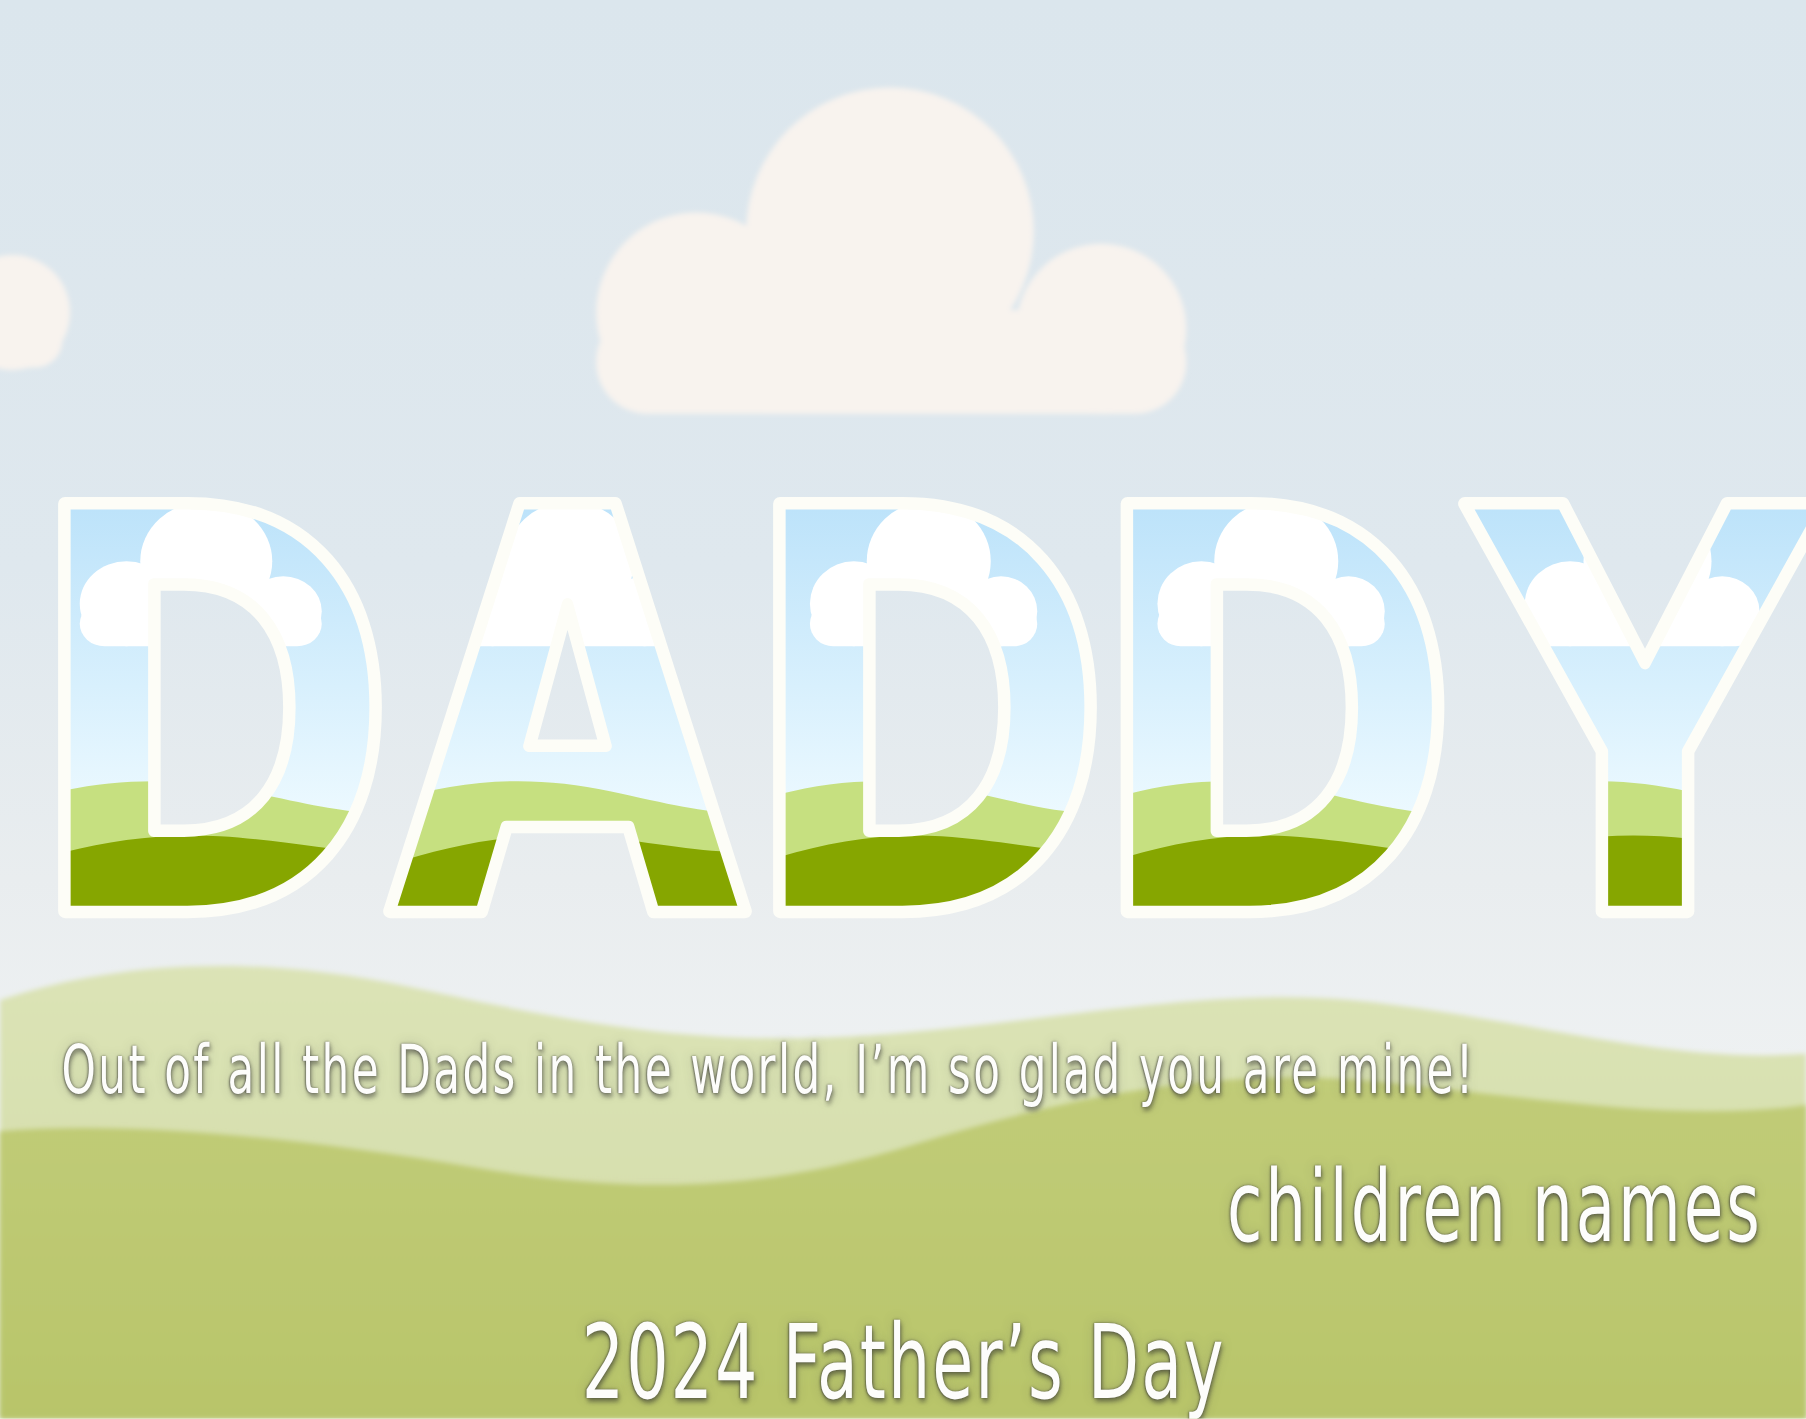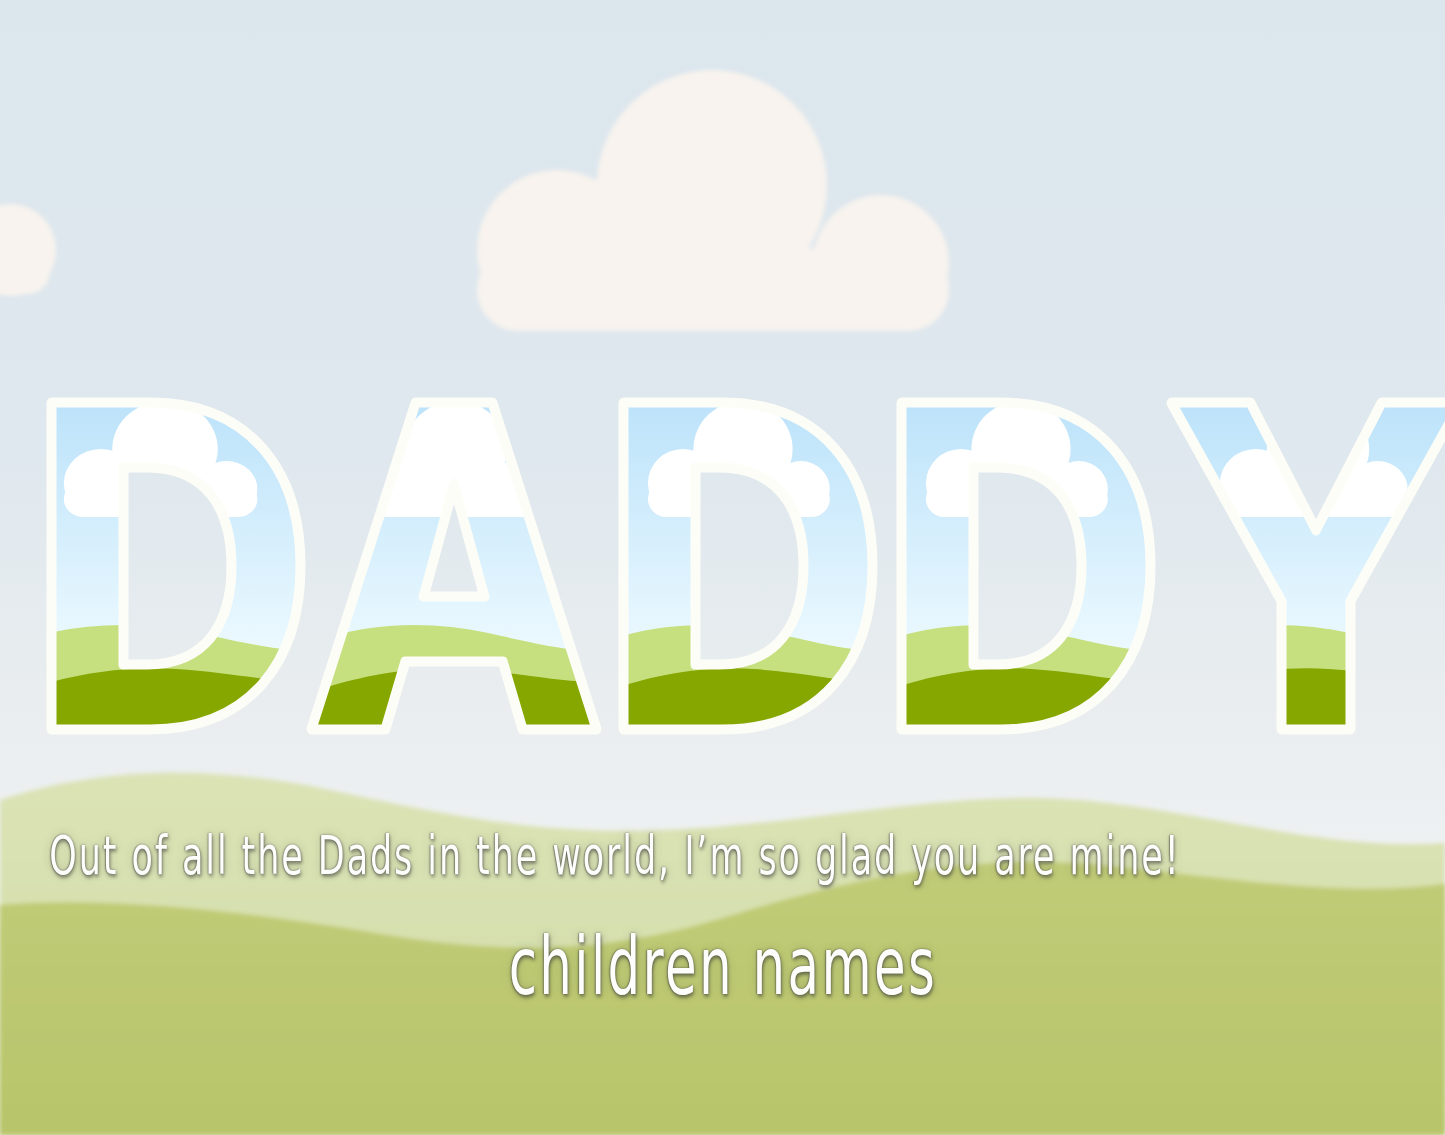--- a/index.html
+++ b/index.html
@@ -41,22 +41,22 @@
     transform:scaleY(1.42) scaleX(.92);
   }
   #tagline-wrap {
     position:absolute; left:0; right:0; top:833px;
     display:flex; align-items:center; justify-content:flex-start;
     height:46px;
   }
   #tagline { font-size:38px; letter-spacing:.055em; }
 
   #children-wrap {
-    position:absolute; left:0; right:0; top:935px;
-    display:flex; align-items:center; justify-content:center;
+    position:absolute; left:0; right:16px; top:935px;
+    display:flex; align-items:center; justify-content:flex-end;
     height:62px;
   }
   #children-names { font-size:56px; letter-spacing:.045em; }
 
   #day-wrap {
     position:absolute; left:0; right:0; top:1057px;
     display:flex; align-items:center; justify-content:center;
     height:66px;
   }
   #day-line { font-size:58px; letter-spacing:.03em; }
@@ -221,14 +221,17 @@
   </div>
 
   <div id="tagline-wrap">
     <div id="tagline" class="script">Out of all the Dads in the world, I’m so glad you are mine!</div>
   </div>
 
   <div id="children-wrap">
     <div id="children-names" class="script">children names</div>
   </div>
 
+  <div id="day-wrap">
+    <div id="day-line" class="script">2024 Father’s Day</div>
+  </div>
 
 </div>
 
 </body></html>

